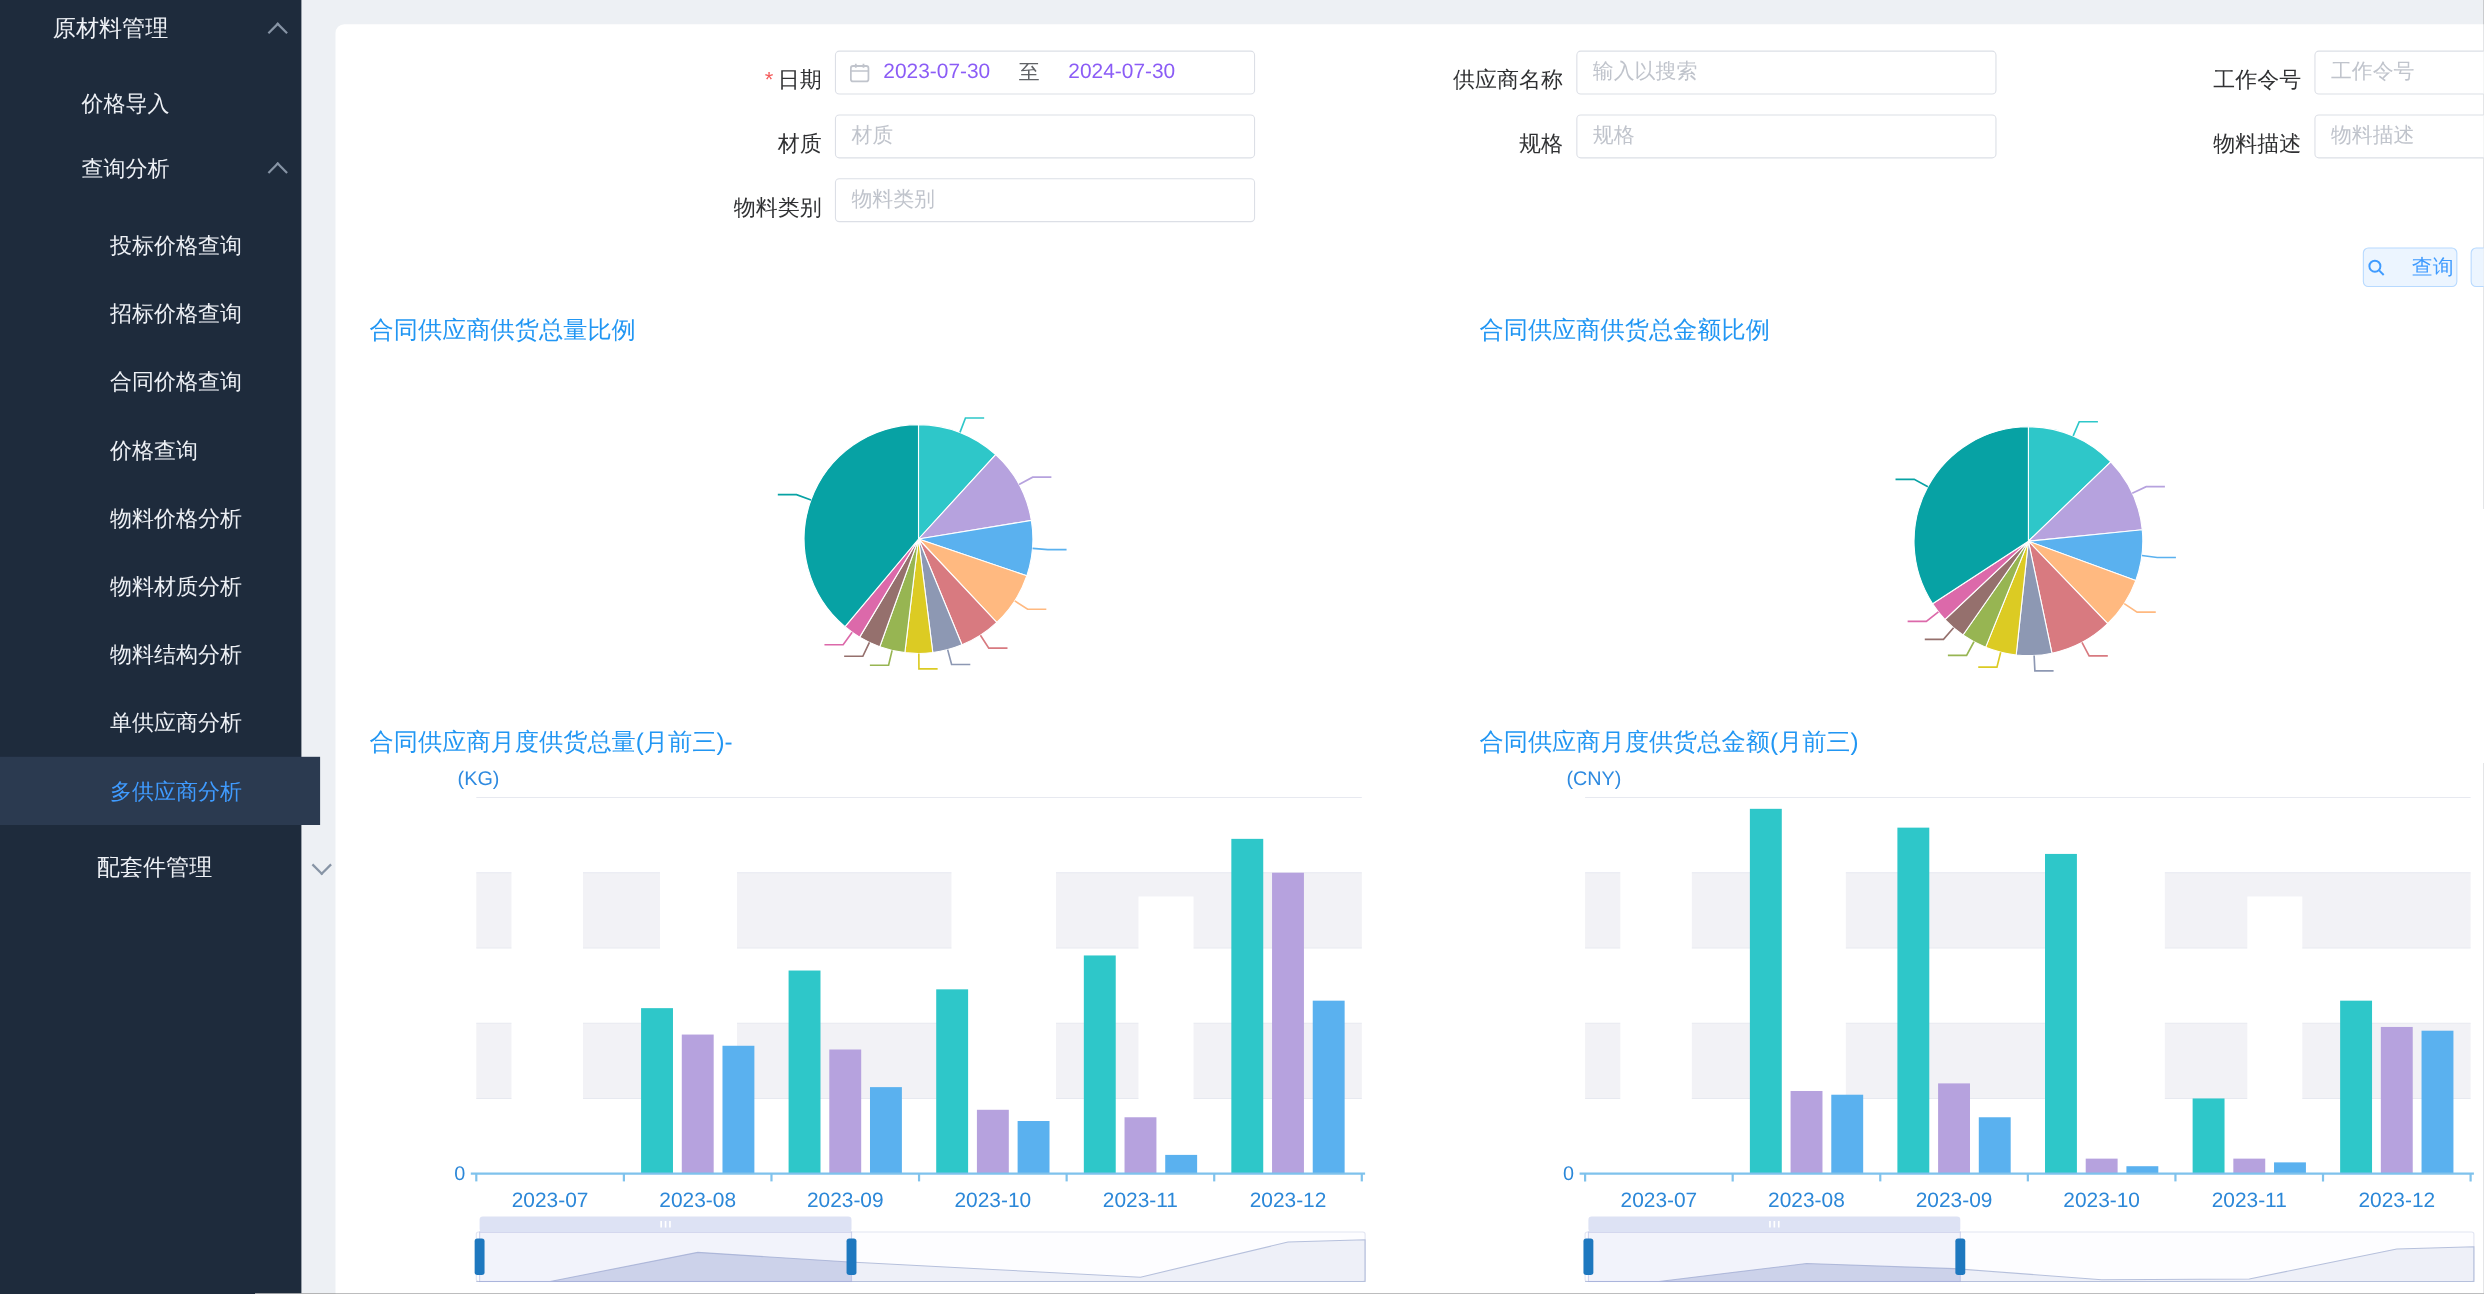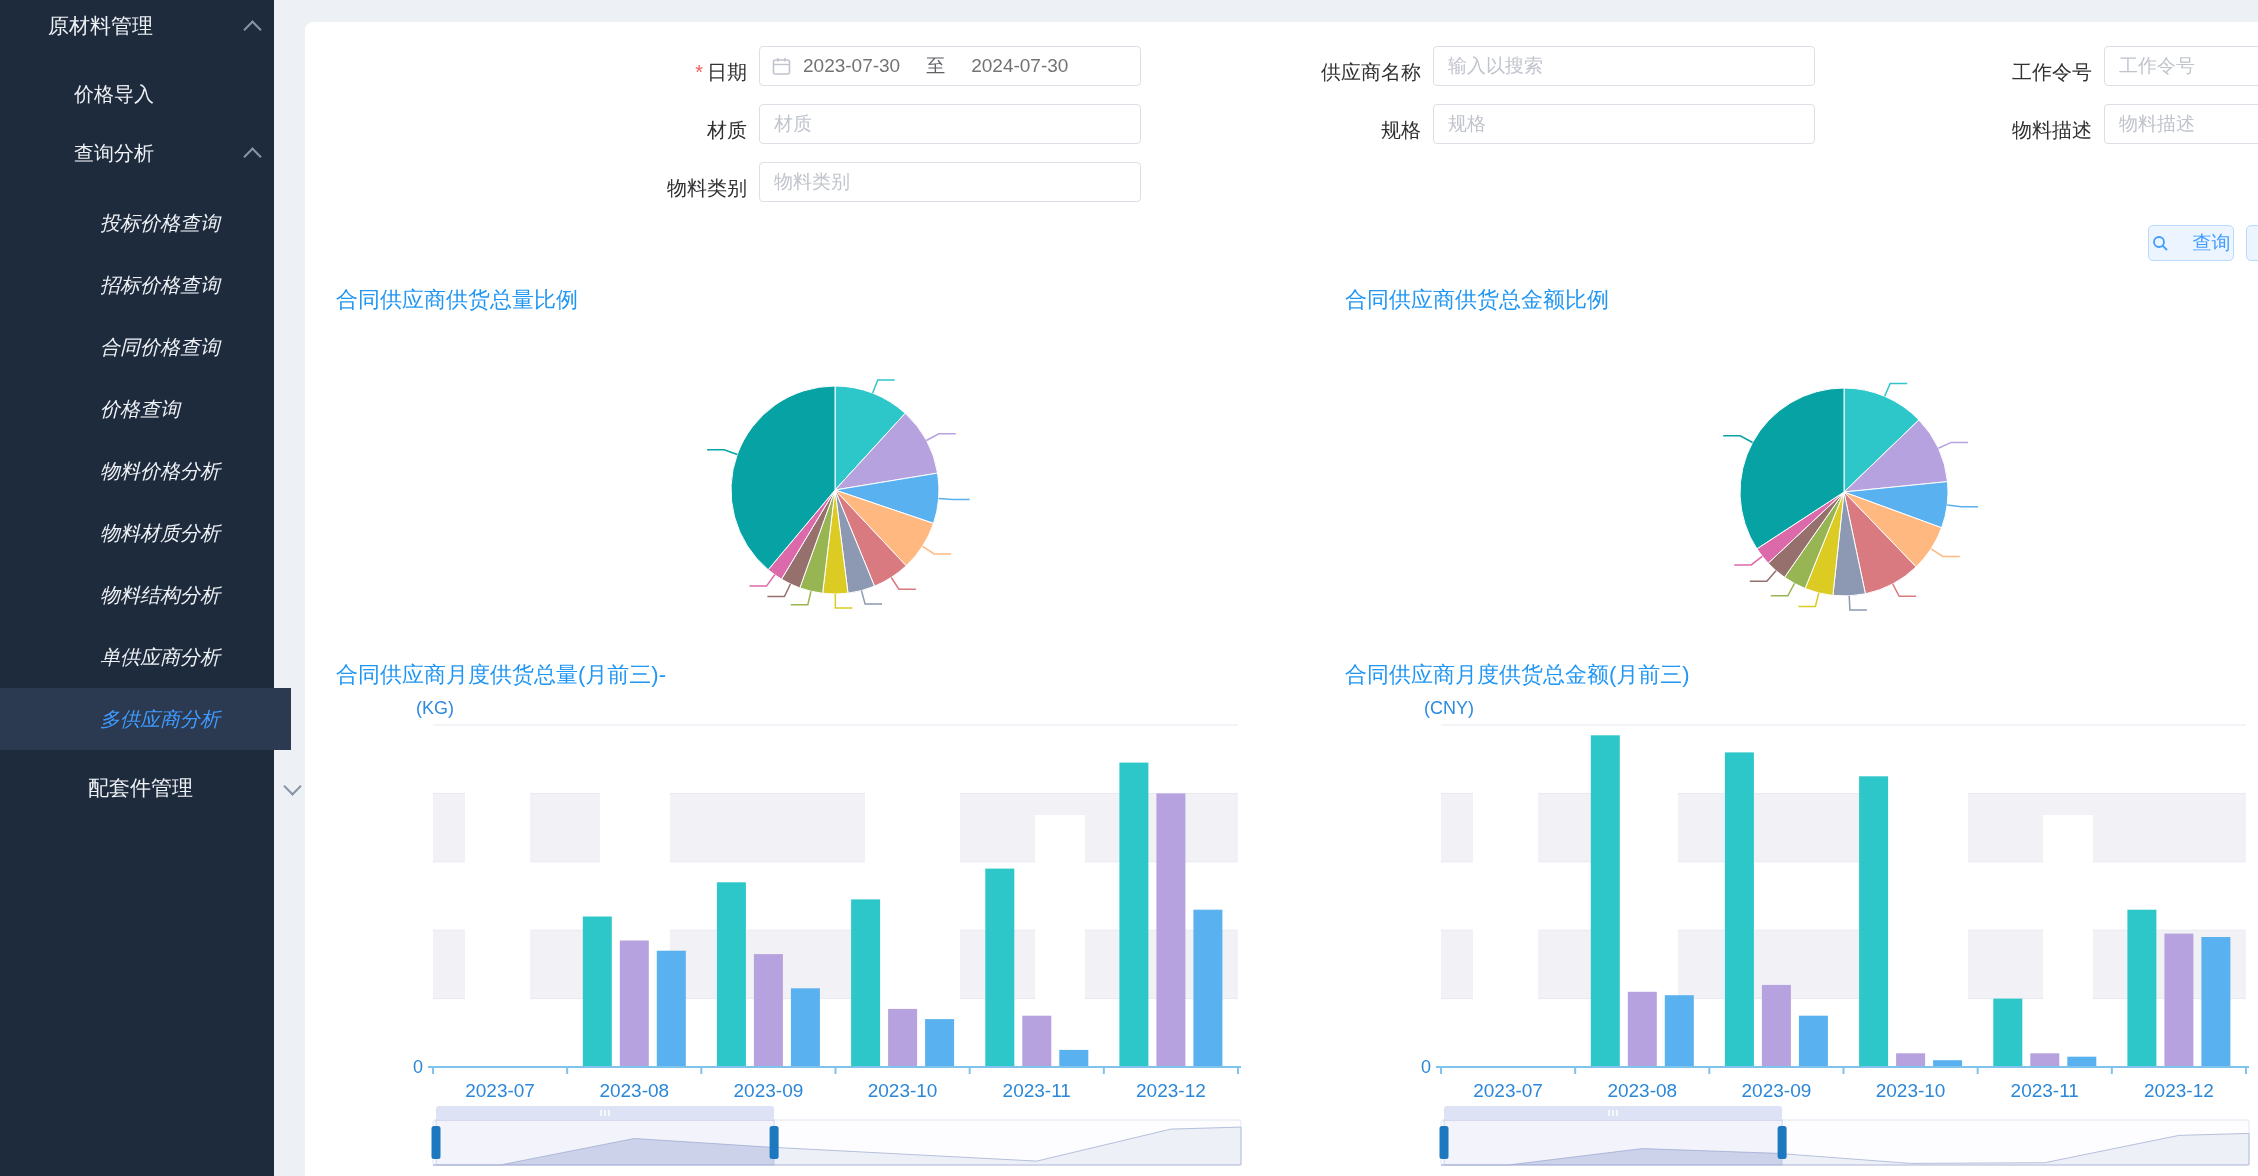--- a/index.html
+++ b/index.html
@@ -5,42 +5,42 @@
   html,body{margin:0;padding:0;background:#888;}
   #app{position:relative;width:2258px;height:1176px;overflow:hidden;
        background:#edf0f4;font-family:"Liberation Sans","DejaVu Sans",sans-serif;}
 
   
   #sidebar{position:absolute;left:0;top:0;width:274px;height:1176px;background:#1e2b3c;}
   .side-item{position:absolute;left:0;width:291px;display:flex;align-items:center;
              color:#eef1f6;cursor:pointer;}
   .side-item.lv1{font-size:21px;padding-left:48px;box-sizing:border-box;}
   .side-item.lv2{font-size:20px;padding-left:74px;box-sizing:border-box;}
-  .side-item.lv3{font-size:20px;padding-left:100px;box-sizing:border-box;font-style:italic;}
+  .side-item.lv3{font-size:20px;padding-left:100px;box-sizing:border-box;}
   .side-item.active{background:#2b3a50;color:#3f9bff;}
   .chev{position:absolute;right:32px;width:11px;height:11px;
         border-right:2px solid #8794a5;border-bottom:2px solid #8794a5;}
   .chev.up{transform:rotate(-135deg);margin-top:6px;}
   .chev.down{transform:rotate(45deg);margin-top:-4px;}
 
   
   #panel{position:absolute;left:305px;top:22px;right:0;bottom:0;background:#ffffff;
          border-radius:8px 0 0 0;}
 
   
   .fgroup{position:absolute;display:flex;align-items:center;height:40px;}
   .flabel{font-size:20px;color:#303133;text-align:right;white-space:nowrap;margin-top:12px;}
   .req{color:#f45d5d;margin-right:4px;font-size:20px;}
   .finput{box-sizing:border-box;height:40px;border:1px solid #dcdfe6;border-radius:4px;
           background:#fff;margin-left:12px;display:flex;align-items:center;
           padding:0 12px;font-size:19px;color:#5a5e66;}
   .finput input{border:none;outline:none;width:100%;font-size:19px;color:#5a5e66;
                 font-family:inherit;background:transparent;}
   .finput input::placeholder{color:#c0c4cc;}
-  .date-val{color:#737373;}
+  .date-val{color:#8b5cf6;}
   .date-sep{margin:0 26px;color:#606266;}
   .cal-ico{margin-right:12px;flex:none;display:flex;}
 
   .btn{position:absolute;display:flex;align-items:center;justify-content:center;gap:7px;
        height:36px;background:#ecf5ff;border:1px solid #b8daff;border-radius:5px;
        color:#3f9bff;font-size:19px;cursor:pointer;box-sizing:border-box;}
 
   
   .chart-title{position:absolute;font-size:22px;font-weight:500;color:#2196f3;white-space:nowrap;}
   .chart-unit{position:absolute;font-size:18px;color:#2e8ae0;}

